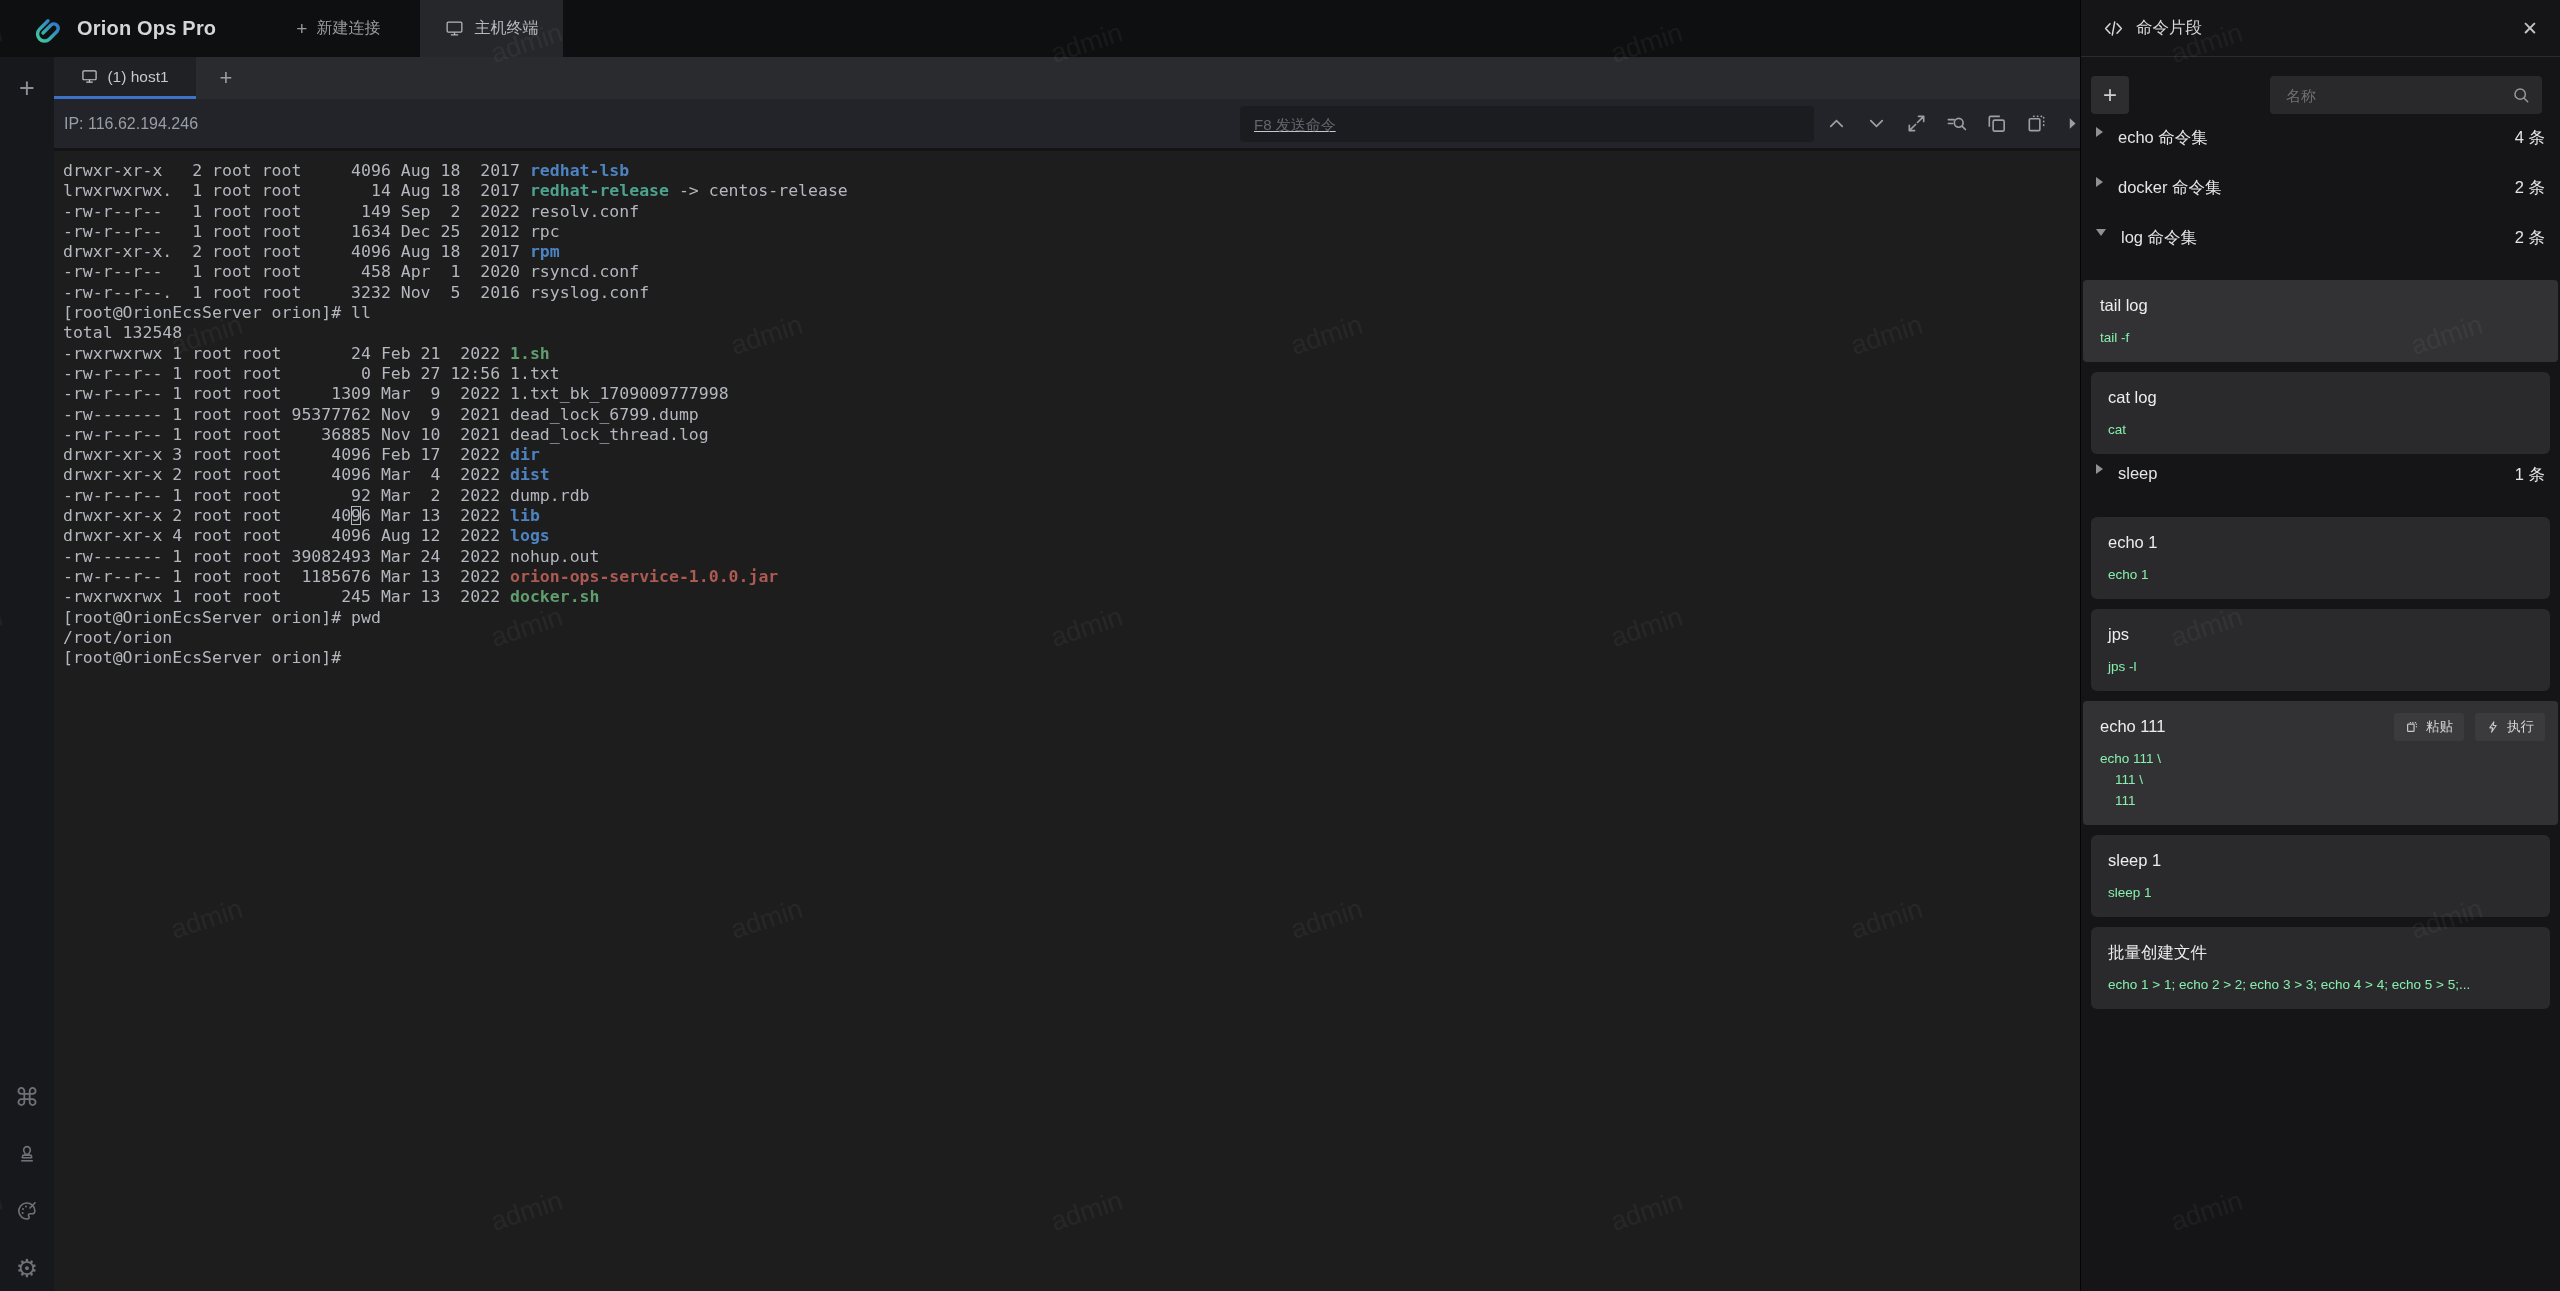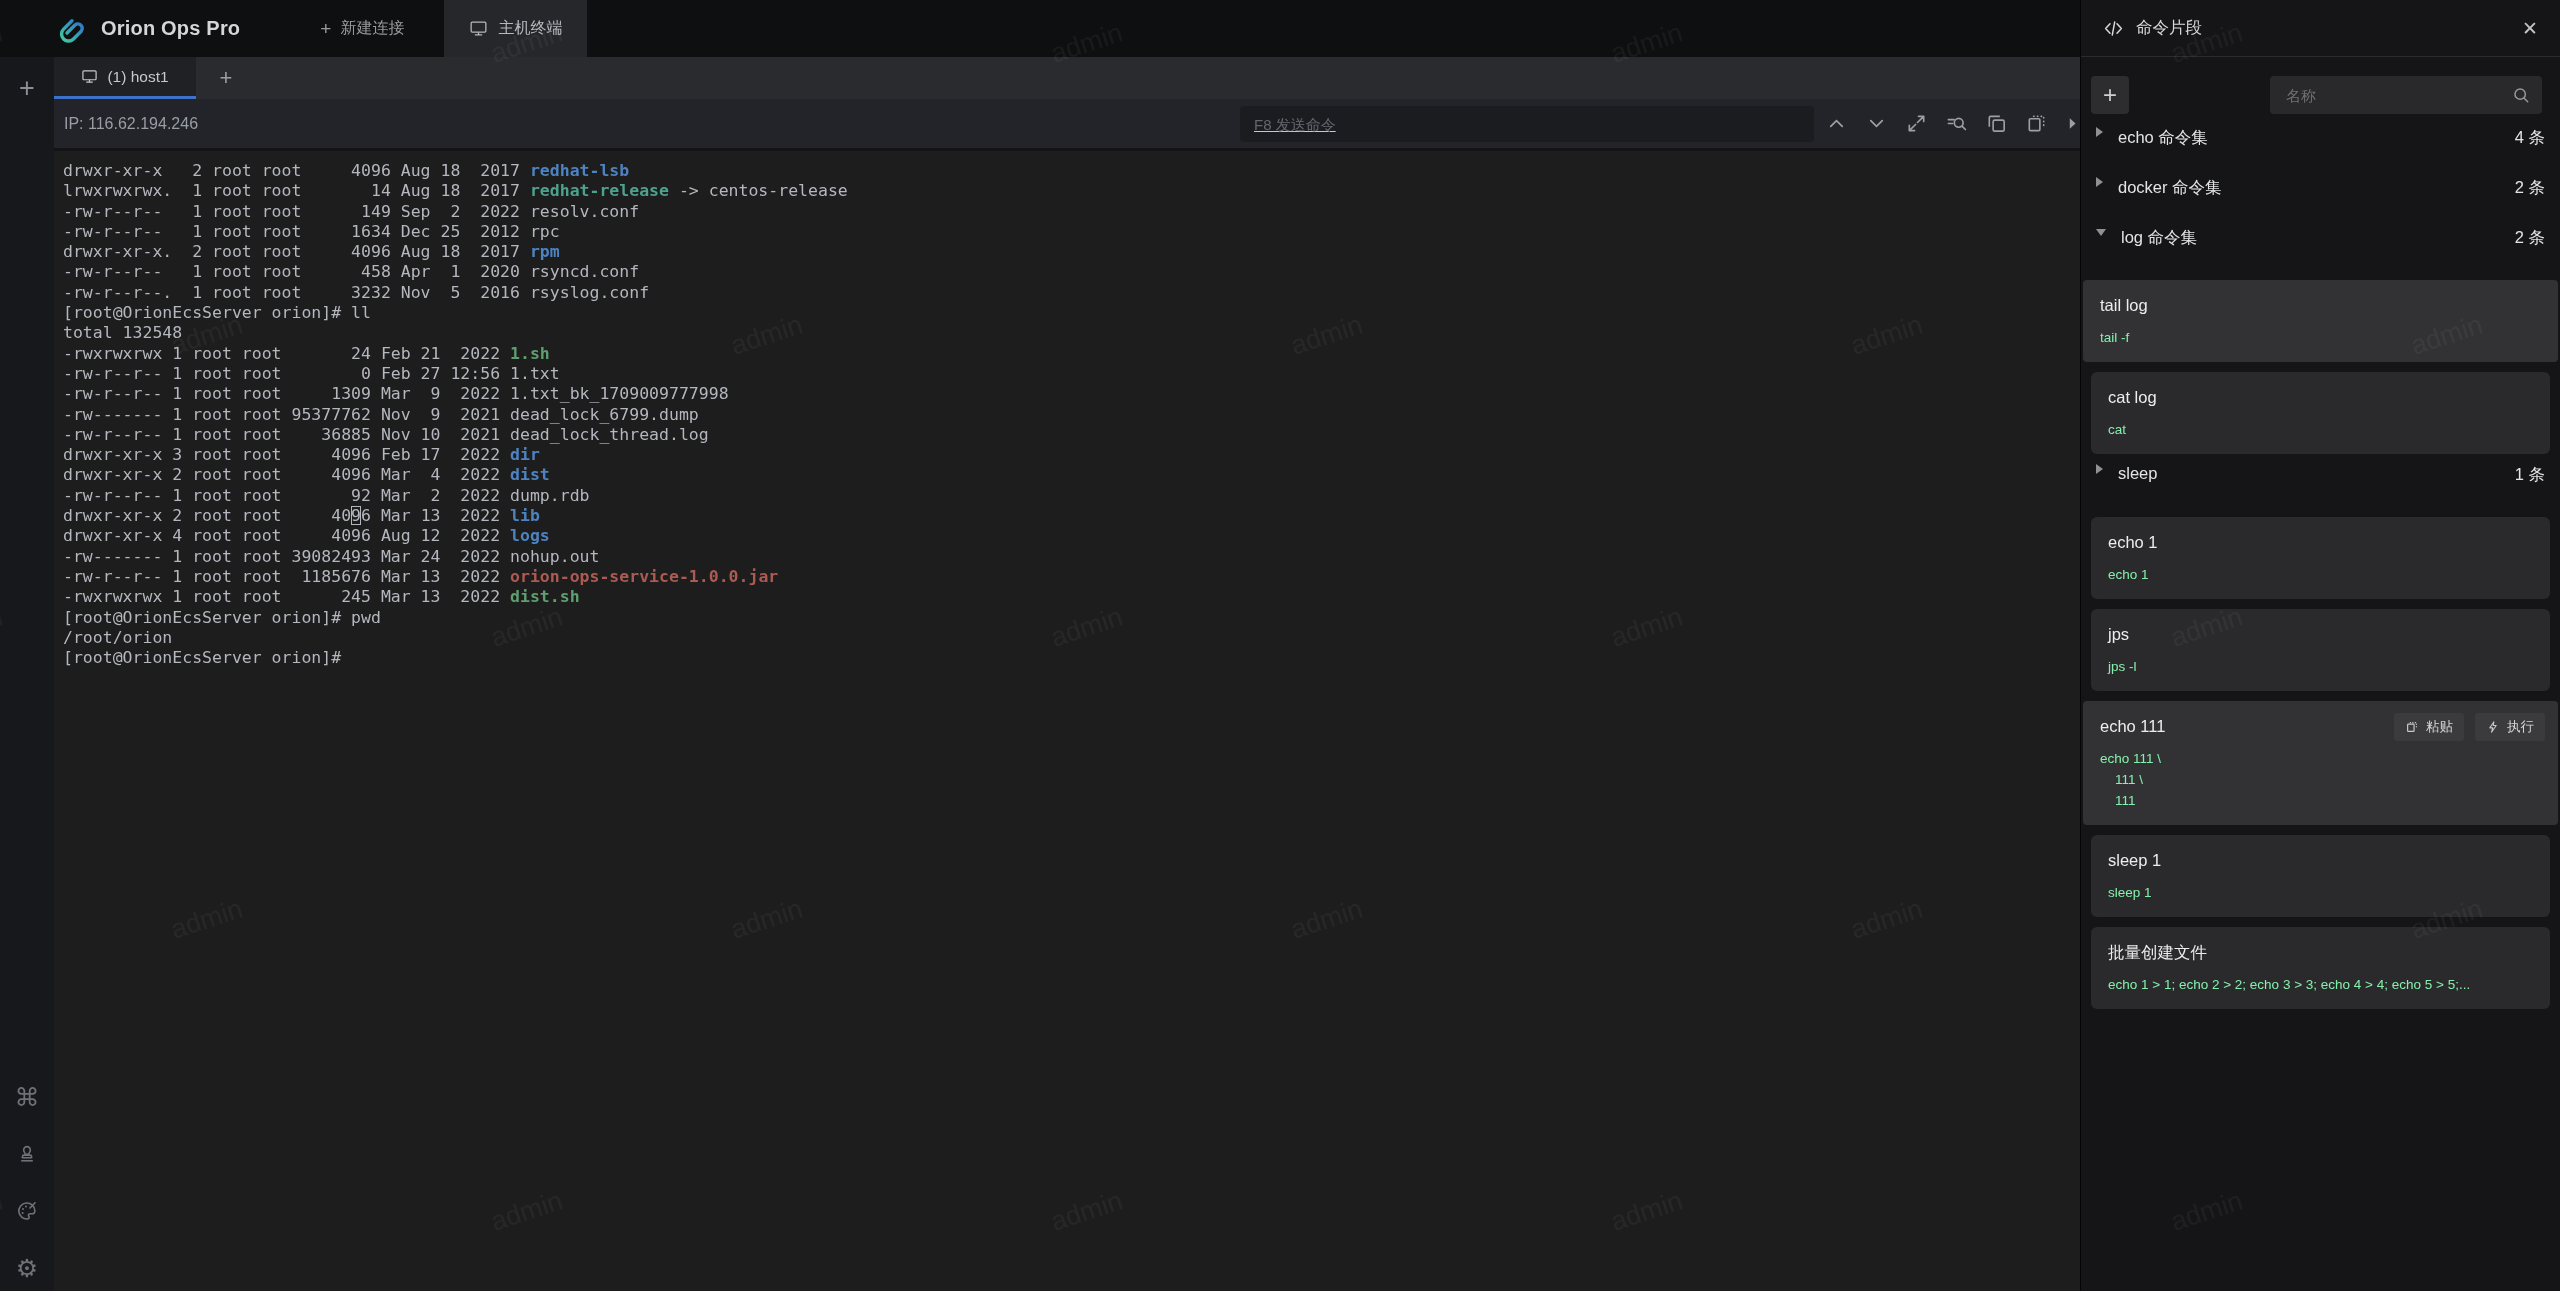--- a/index.html
+++ b/index.html
@@ -6,21 +6,21 @@
   html,body { width:2560px; height:1291px; }
   body {
     position:relative; overflow:hidden; background:#141416;
     font-family:"Liberation Sans","DejaVu Sans",sans-serif;
     -webkit-font-smoothing:antialiased;
   }
   svg { display:block; }
 
   
   .topbar{ position:absolute; left:0; top:0; width:2080px; height:57px;
-    background:#0e0f11; display:flex; align-items:center; z-index:5;padding-left:24px; }
+    background:#0e0f11; display:flex; align-items:center; z-index:5; }
   .brand-logo{ margin-left:33px; }
   .brand-name{ margin-left:14px; font-size:20px; font-weight:bold; color:#d4d6d9; letter-spacing:.2px; }
   .nav-newconn{ margin-left:80px; display:flex; align-items:center; gap:9px;
     color:#97999e; font-size:16px; cursor:pointer; }
   .nav-newconn .plus{ font-size:19px; line-height:1; color:#97999e; }
   .nav-hostterm{ margin-left:40px; height:57px; padding:0 25px; background:#26272a;
     display:flex; align-items:center; gap:10px; color:#b5b8bd; font-size:16px; cursor:pointer; }
 
   
   .sidebar{ position:absolute; left:0; top:57px; width:54px; height:1234px; background:#17181b; z-index:4; }
@@ -233,21 +233,21 @@
     <div class="t-line"><span>-rw-r--r-- 1 root root     1309 Mar  9  2022 1.txt_bk_1709009777998</span></div>
     <div class="t-line"><span>-rw------- 1 root root 95377762 Nov  9  2021 dead_lock_6799.dump</span></div>
     <div class="t-line"><span>-rw-r--r-- 1 root root    36885 Nov 10  2021 dead_lock_thread.log</span></div>
     <div class="t-line"><span>drwxr-xr-x 3 root root     4096 Feb 17  2022 </span><span class="t-dir">dir</span></div>
     <div class="t-line"><span>drwxr-xr-x 2 root root     4096 Mar  4  2022 </span><span class="t-dir">dist</span></div>
     <div class="t-line"><span>-rw-r--r-- 1 root root       92 Mar  2  2022 dump.rdb</span></div>
     <div class="t-line"><span>drwxr-xr-x 2 root root     40</span><span class="t-cur">9</span><span>6 Mar 13  2022 </span><span class="t-dir">lib</span></div>
     <div class="t-line"><span>drwxr-xr-x 4 root root     4096 Aug 12  2022 </span><span class="t-dir">logs</span></div>
     <div class="t-line"><span>-rw------- 1 root root 39082493 Mar 24  2022 nohup.out</span></div>
     <div class="t-line"><span>-rw-r--r-- 1 root root  1185676 Mar 13  2022 </span><span class="t-jar">orion-ops-service-1.0.0.jar</span></div>
-    <div class="t-line"><span>-rwxrwxrwx 1 root root      245 Mar 13  2022 </span><span class="t-exec">dist.sh</span></div>
+    <div class="t-line"><span>-rwxrwxrwx 1 root root      245 Mar 13  2022 </span><span class="t-exec">docker.sh</span></div>
     <div class="t-line"><span>[root@OrionEcsServer orion]# pwd</span></div>
     <div class="t-line"><span>/root/orion</span></div>
     <div class="t-line"><span>[root@OrionEcsServer orion]# </span></div>
   </div>
 
 <div class="panel">
   <div class="panel-header">
     <span>
       <svg width="21" height="21" viewBox="0 0 24 24" fill="none" stroke="#d8d9db" stroke-width="1.7" stroke-linecap="round" stroke-linejoin="round">
         <path d="M8 6.5L3 12l5 5.5M16 6.5L21 12l-5 5.5M13.4 4.5l-2.8 15"></path>

